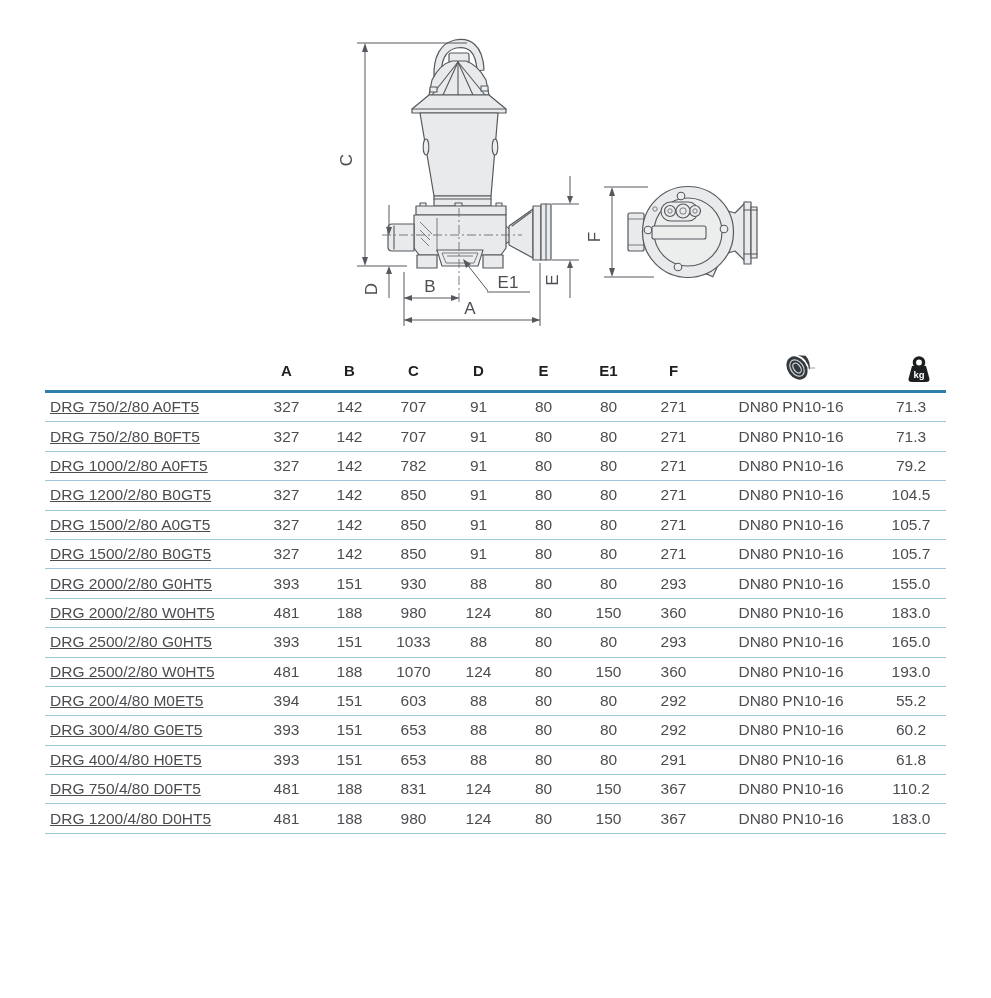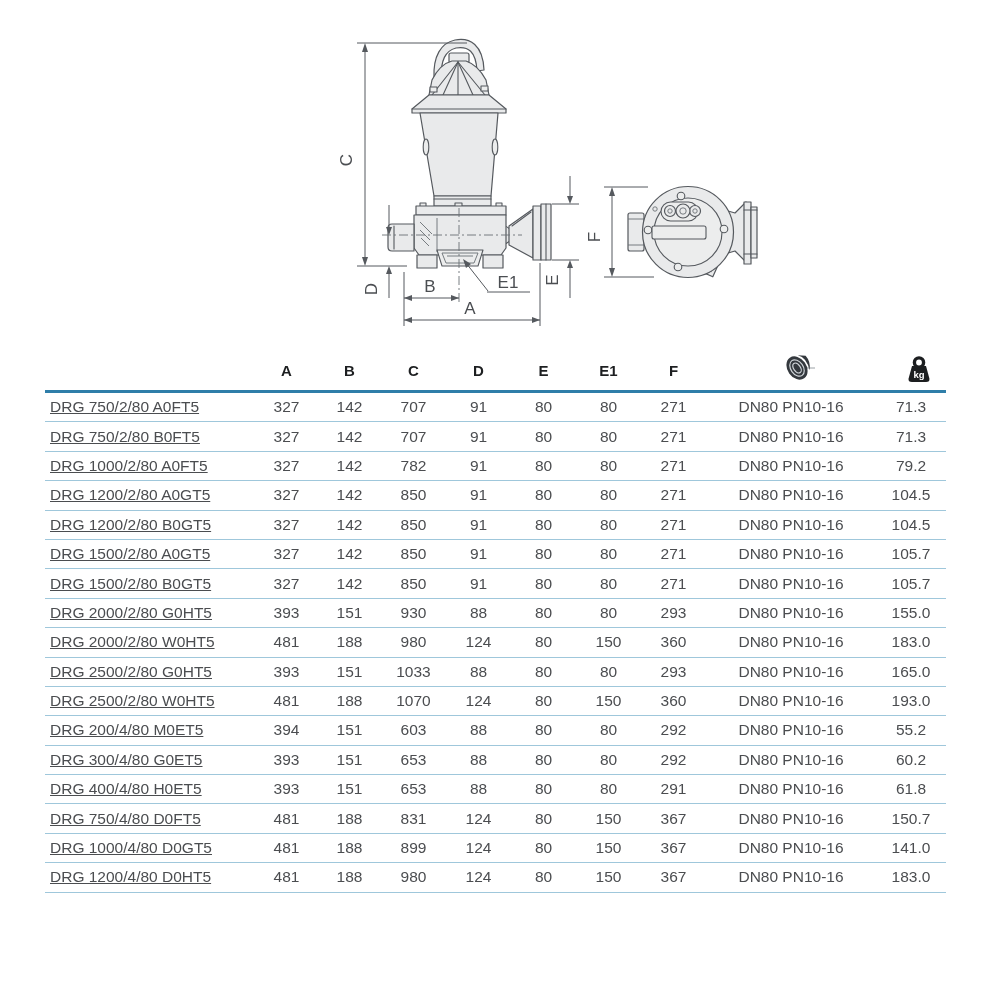--- a/index.html
+++ b/index.html
@@ -260,32 +260,20 @@
             <td>142</td>
             <td>782</td>
             <td>91</td>
             <td>80</td>
             <td>80</td>
             <td>271</td>
             <td>DN80 PN10-16</td>
             <td>79.2</td>
           </tr>
           <tr>
-            <td class="model">DRG 1200/2/80 A0GT5</td>
-            <td>327</td>
-            <td>142</td>
-            <td>850</td>
-            <td>91</td>
-            <td>80</td>
-            <td>80</td>
-            <td>271</td>
-            <td>DN80 PN10-16</td>
-            <td>104.5</td>
-          </tr>
-          <tr>
             <td class="model">DRG 1200/2/80 B0GT5</td>
             <td>327</td>
             <td>142</td>
             <td>850</td>
             <td>91</td>
             <td>80</td>
             <td>80</td>
             <td>271</td>
             <td>DN80 PN10-16</td>
             <td>104.5</td>
@@ -401,33 +389,21 @@
           <tr>
             <td class="model">DRG 750/4/80 D0FT5</td>
             <td>481</td>
             <td>188</td>
             <td>831</td>
             <td>124</td>
             <td>80</td>
             <td>150</td>
             <td>367</td>
             <td>DN80 PN10-16</td>
-            <td>150.7</td>
-          </tr>
-          <tr>
-            <td class="model">DRG 1000/4/80 D0GT5</td>
-            <td>481</td>
-            <td>188</td>
-            <td>899</td>
-            <td>124</td>
-            <td>80</td>
-            <td>150</td>
-            <td>367</td>
-            <td>DN80 PN10-16</td>
-            <td>141.0</td>
+            <td>110.2</td>
           </tr>
           <tr>
             <td class="model">DRG 1200/4/80 D0HT5</td>
             <td>481</td>
             <td>188</td>
             <td>980</td>
             <td>124</td>
             <td>80</td>
             <td>150</td>
             <td>367</td>

